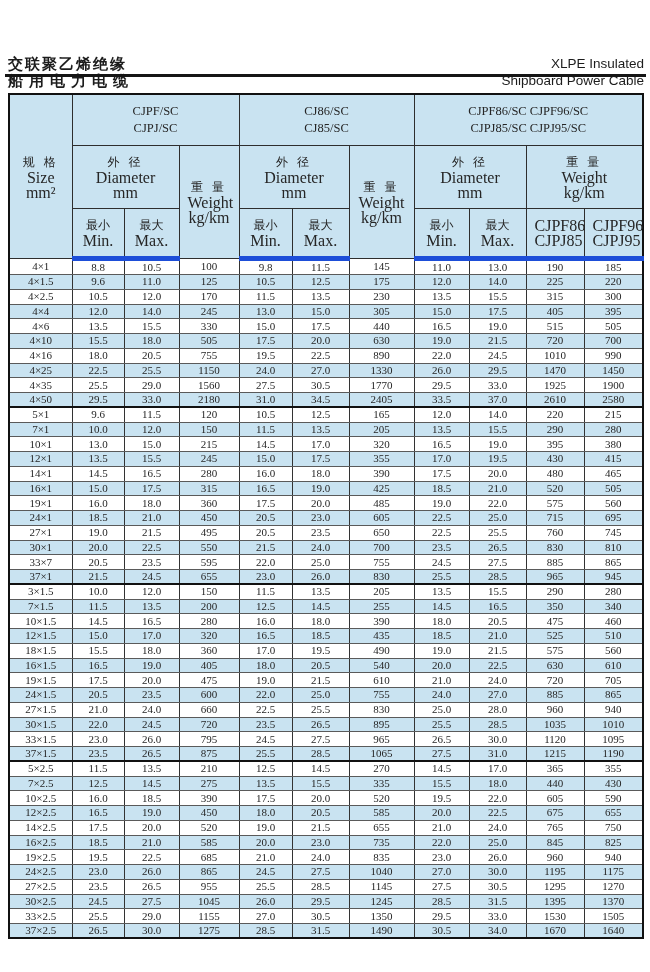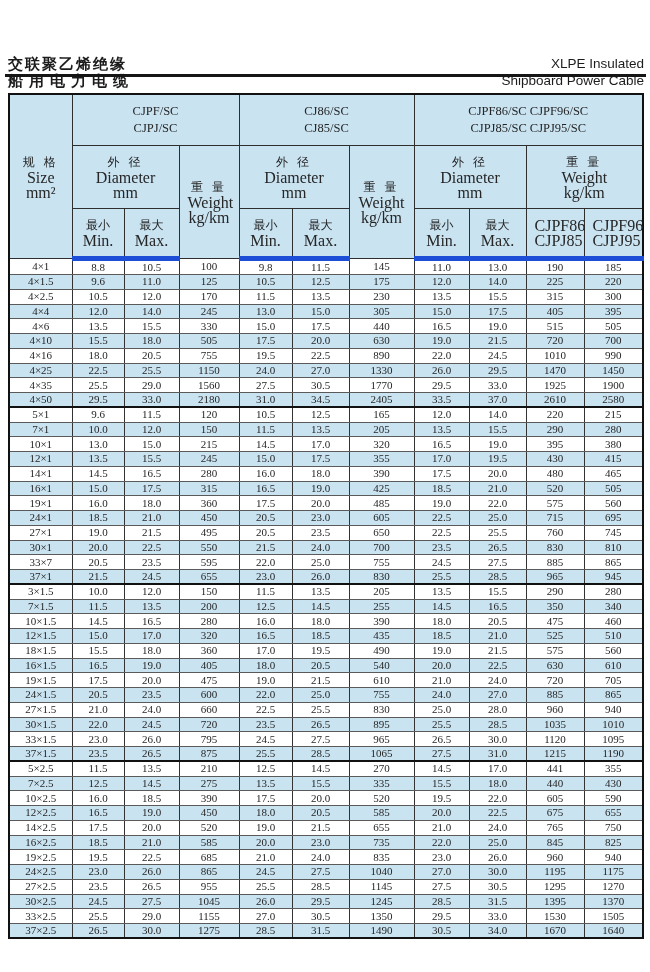--- a/index.html
+++ b/index.html
@@ -615,21 +615,21 @@
       <tr class="group-start">
         <td>5×2.5</td>
         <td>11.5</td>
         <td>13.5</td>
         <td>210</td>
         <td>12.5</td>
         <td>14.5</td>
         <td>270</td>
         <td>14.5</td>
         <td>17.0</td>
-        <td>441</td>
+        <td>365</td>
         <td>355</td>
       </tr>
       <tr class="stripe">
         <td>7×2.5</td>
         <td>12.5</td>
         <td>14.5</td>
         <td>275</td>
         <td>13.5</td>
         <td>15.5</td>
         <td>335</td>

